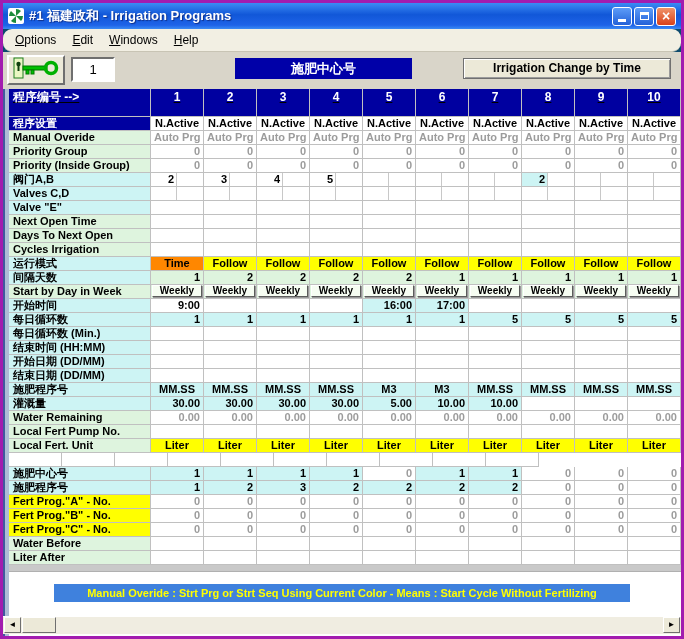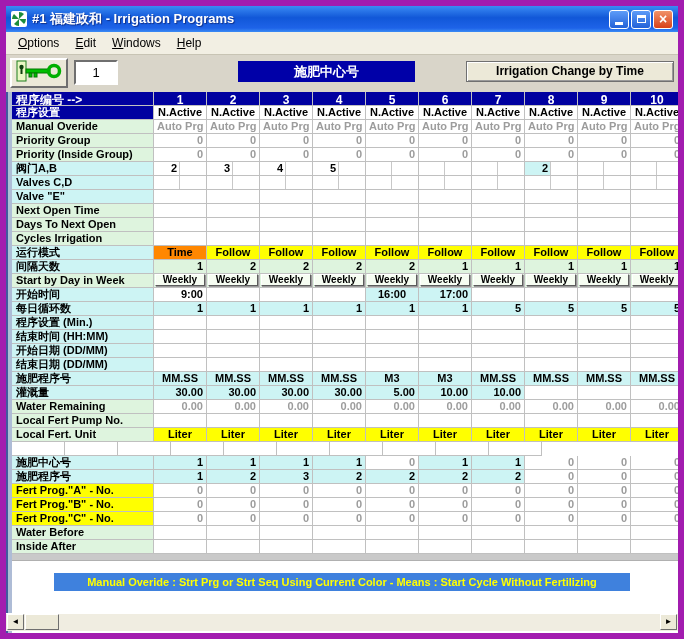--- a/index.html
+++ b/index.html
@@ -1,51 +1,51 @@
 <!DOCTYPE html>
 <html><head>
 <meta charset="utf-8">
 <style>
   html,body{margin:0;padding:0;}
   body{width:684px;height:639px;font-family:"Liberation Sans",sans-serif;background:#9db3d8;position:relative;overflow:hidden;}
-  .window{position:absolute;inset:0;box-sizing:border-box;border:6px solid #a21caf;background:#0c4a6e;display:flex;flex-direction:column;}
+  .window{position:absolute;inset:0;box-sizing:border-box;border:3px solid #a21caf;background:#0c4a6e;display:flex;flex-direction:column;}
   
   .titlebar{height:26px;flex:none;display:flex;align-items:center;gap:5px;padding:0 5px;
     background:linear-gradient(180deg,#3b8bf4 0%,#1157d8 45%,#1e63e8 85%,#3b8bf4 100%);
     color:#fff;font-weight:bold;font-size:13px;}
   .app-icon{width:16px;height:16px;flex:none;display:inline-flex;}
   .title-text{flex:1;white-space:nowrap;overflow:hidden;text-shadow:1px 1px 1px #10308a;}
   .tb-btns{display:flex;gap:2px;}
   .tb-btn{width:20px;height:19px;border-radius:3px;border:1px solid #fff;box-sizing:border-box;
     display:flex;align-items:center;justify-content:center;color:#fff;font-weight:bold;cursor:default;}
   .tb-btn.minb,.tb-btn.maxb{background:linear-gradient(180deg,#5d9cf8,#2361d8);}
   .tb-btn.closeb{background:linear-gradient(180deg,#f0936a,#d8411a);font-size:14px;line-height:14px;}
   .glyph-min{width:8px;height:3px;background:#fff;margin-top:9px;}
   .glyph-max{width:9px;height:8px;border:1px solid #fff;border-top-width:3px;box-sizing:border-box;}
   
-  .menubar{height:22px;flex:none;background:#f2efe3;border-bottom:1px solid #c8c4b4;display:flex;align-items:center;padding:0 4px;font-size:12px;color:#000;}
+  .menubar{height:22px;flex:none;background:#f2efe3;border-bottom:1px solid #c8c4b4;display:flex;align-items:center;padding:0 4px;font-size:12px;color:#000;border-radius:9px;}
   .mitem{padding:2px 8px;cursor:default;}
   
   .toolbar{height:37px;flex:none;background:#d9d5c9;position:relative;}
   .keybtn{position:absolute;left:4px;top:3px;width:58px;height:30px;background:#ece9d8;
     border:2px solid;border-color:#fff #6f6f6f #6f6f6f #fff;box-sizing:border-box;display:flex;align-items:center;justify-content:center;}
   .numbox{position:absolute;left:68px;top:5px;width:44px;height:25px;background:#fff;
     border:2px solid;border-color:#6f6f6f #fff #fff #6f6f6f;box-sizing:border-box;
     font-size:13px;text-align:center;line-height:21px;color:#000;}
   .banner{position:absolute;left:232px;top:6px;width:177px;height:21px;background:#0000a8;color:#fff;
     font-weight:bold;font-size:13px;text-align:center;line-height:21px;}
   .chgbtn{position:absolute;left:460px;top:6px;width:208px;height:21px;background:#ece9d8;color:#000;
     border:1px solid #707070;box-shadow:inset 1px 1px 0 #fff,inset -1px -1px 0 #9a9a9a;
     font-size:12px;font-weight:bold;text-align:center;line-height:19px;box-sizing:border-box;}
   
   .content{flex:1;background:#fff;position:relative;overflow:hidden;}
   .lstrip{position:absolute;left:0;top:0;bottom:0;width:6px;background:linear-gradient(90deg,#41599e 0 2px,#aebcd6 2px 100%);}
   .tbl{margin-left:6px;width:672px;}
   .trow{display:flex;height:14px;}
-  .trow.header{height:14px;}
+  .trow.header{height:28px;text-decoration:underline;}
   .rlabel{width:142px;flex:none;box-sizing:border-box;font-size:11px;font-weight:bold;color:#000;
     line-height:13px;padding:0 2px 0 4px;border-right:1px solid #c0c0c0;border-bottom:1px solid #c0c0c0;
     white-space:nowrap;overflow:hidden;}
   .trow.header .rlabel{line-height:17px;font-size:12px;}
   .bg-navy{background:#0000a0;color:#fff;}
   .bg-cyan{background:#cdf4f4;}
   .bg-green{background:#def4de;}
   .bg-yellow{background:#ffff00;}
   .cell{width:53px;flex:none;box-sizing:border-box;font-size:11px;font-weight:bold;line-height:13px;
     border-right:1px solid #c0c0c0;border-bottom:1px solid #c0c0c0;padding:0 3px;
@@ -390,42 +390,42 @@
             <div class="cell btncell" style="text-align: right; background: rgb(222, 244, 222);">
               <div class="wbtn">Weekly</div>
             </div>
           </div>
           <div class="trow">
             <div class="rlabel bg-cyan">开始时间</div>
             <div class="cell" style="text-align: right; background: rgb(255, 255, 255); color: rgb(0, 0, 0);">9:00</div>
             <div class="cell" style="text-align: right; background: rgb(255, 255, 255); color: rgb(0, 0, 0);"></div>
             <div class="cell" style="text-align: right; background: rgb(255, 255, 255); color: rgb(0, 0, 0);"></div>
             <div class="cell" style="text-align: right; background: rgb(255, 255, 255); color: rgb(0, 0, 0);"></div>
-            <div class="cell" style="text-align: center; background: rgb(205, 244, 244); color: rgb(0, 0, 0);">16:00</div>
+            <div class="cell" style="text-align: right; background: rgb(205, 244, 244); color: rgb(0, 0, 0);">16:00</div>
             <div class="cell" style="text-align: right; background: rgb(205, 244, 244); color: rgb(0, 0, 0);">17:00</div>
             <div class="cell" style="text-align: right; background: rgb(255, 255, 255); color: rgb(0, 0, 0);"></div>
             <div class="cell" style="text-align: right; background: rgb(255, 255, 255); color: rgb(0, 0, 0);"></div>
             <div class="cell" style="text-align: right; background: rgb(255, 255, 255); color: rgb(0, 0, 0);"></div>
             <div class="cell" style="text-align: right; background: rgb(255, 255, 255); color: rgb(0, 0, 0);"></div>
           </div>
           <div class="trow">
             <div class="rlabel bg-cyan">每日循环数</div>
             <div class="cell" style="text-align: right; background: rgb(205, 244, 244); color: rgb(0, 0, 0);">1</div>
             <div class="cell" style="text-align: right; background: rgb(205, 244, 244); color: rgb(0, 0, 0);">1</div>
             <div class="cell" style="text-align: right; background: rgb(205, 244, 244); color: rgb(0, 0, 0);">1</div>
             <div class="cell" style="text-align: right; background: rgb(205, 244, 244); color: rgb(0, 0, 0);">1</div>
             <div class="cell" style="text-align: right; background: rgb(205, 244, 244); color: rgb(0, 0, 0);">1</div>
             <div class="cell" style="text-align: right; background: rgb(205, 244, 244); color: rgb(0, 0, 0);">1</div>
             <div class="cell" style="text-align: right; background: rgb(205, 244, 244); color: rgb(0, 0, 0);">5</div>
             <div class="cell" style="text-align: right; background: rgb(205, 244, 244); color: rgb(0, 0, 0);">5</div>
             <div class="cell" style="text-align: right; background: rgb(205, 244, 244); color: rgb(0, 0, 0);">5</div>
             <div class="cell" style="text-align: right; background: rgb(205, 244, 244); color: rgb(0, 0, 0);">5</div>
           </div>
           <div class="trow">
-            <div class="rlabel bg-cyan">程序设置 (Min.)</div>
+            <div class="rlabel bg-cyan">每日循环数 (Min.)</div>
             <div class="cell" style="text-align: right; background: rgb(255, 255, 255); color: rgb(0, 0, 0);"></div>
             <div class="cell" style="text-align: right; background: rgb(255, 255, 255); color: rgb(0, 0, 0);"></div>
             <div class="cell" style="text-align: right; background: rgb(255, 255, 255); color: rgb(0, 0, 0);"></div>
             <div class="cell" style="text-align: right; background: rgb(255, 255, 255); color: rgb(0, 0, 0);"></div>
             <div class="cell" style="text-align: right; background: rgb(255, 255, 255); color: rgb(0, 0, 0);"></div>
             <div class="cell" style="text-align: right; background: rgb(255, 255, 255); color: rgb(0, 0, 0);"></div>
             <div class="cell" style="text-align: right; background: rgb(255, 255, 255); color: rgb(0, 0, 0);"></div>
             <div class="cell" style="text-align: right; background: rgb(255, 255, 255); color: rgb(0, 0, 0);"></div>
             <div class="cell" style="text-align: right; background: rgb(255, 255, 255); color: rgb(0, 0, 0);"></div>
             <div class="cell" style="text-align: right; background: rgb(255, 255, 255); color: rgb(0, 0, 0);"></div>
@@ -618,21 +618,21 @@
             <div class="cell" style="text-align: right; background: rgb(255, 255, 255); color: rgb(0, 0, 0);"></div>
             <div class="cell" style="text-align: right; background: rgb(255, 255, 255); color: rgb(0, 0, 0);"></div>
             <div class="cell" style="text-align: right; background: rgb(255, 255, 255); color: rgb(0, 0, 0);"></div>
             <div class="cell" style="text-align: right; background: rgb(255, 255, 255); color: rgb(0, 0, 0);"></div>
             <div class="cell" style="text-align: right; background: rgb(255, 255, 255); color: rgb(0, 0, 0);"></div>
             <div class="cell" style="text-align: right; background: rgb(255, 255, 255); color: rgb(0, 0, 0);"></div>
             <div class="cell" style="text-align: right; background: rgb(255, 255, 255); color: rgb(0, 0, 0);"></div>
             <div class="cell" style="text-align: right; background: rgb(255, 255, 255); color: rgb(0, 0, 0);"></div>
           </div>
           <div class="trow">
-            <div class="rlabel bg-green">Inside After</div>
+            <div class="rlabel bg-green">Liter After</div>
             <div class="cell" style="text-align: right; background: rgb(255, 255, 255); color: rgb(0, 0, 0);"></div>
             <div class="cell" style="text-align: right; background: rgb(255, 255, 255); color: rgb(0, 0, 0);"></div>
             <div class="cell" style="text-align: right; background: rgb(255, 255, 255); color: rgb(0, 0, 0);"></div>
             <div class="cell" style="text-align: right; background: rgb(255, 255, 255); color: rgb(0, 0, 0);"></div>
             <div class="cell" style="text-align: right; background: rgb(255, 255, 255); color: rgb(0, 0, 0);"></div>
             <div class="cell" style="text-align: right; background: rgb(255, 255, 255); color: rgb(0, 0, 0);"></div>
             <div class="cell" style="text-align: right; background: rgb(255, 255, 255); color: rgb(0, 0, 0);"></div>
             <div class="cell" style="text-align: right; background: rgb(255, 255, 255); color: rgb(0, 0, 0);"></div>
             <div class="cell" style="text-align: right; background: rgb(255, 255, 255); color: rgb(0, 0, 0);"></div>
             <div class="cell" style="text-align: right; background: rgb(255, 255, 255); color: rgb(0, 0, 0);"></div>

